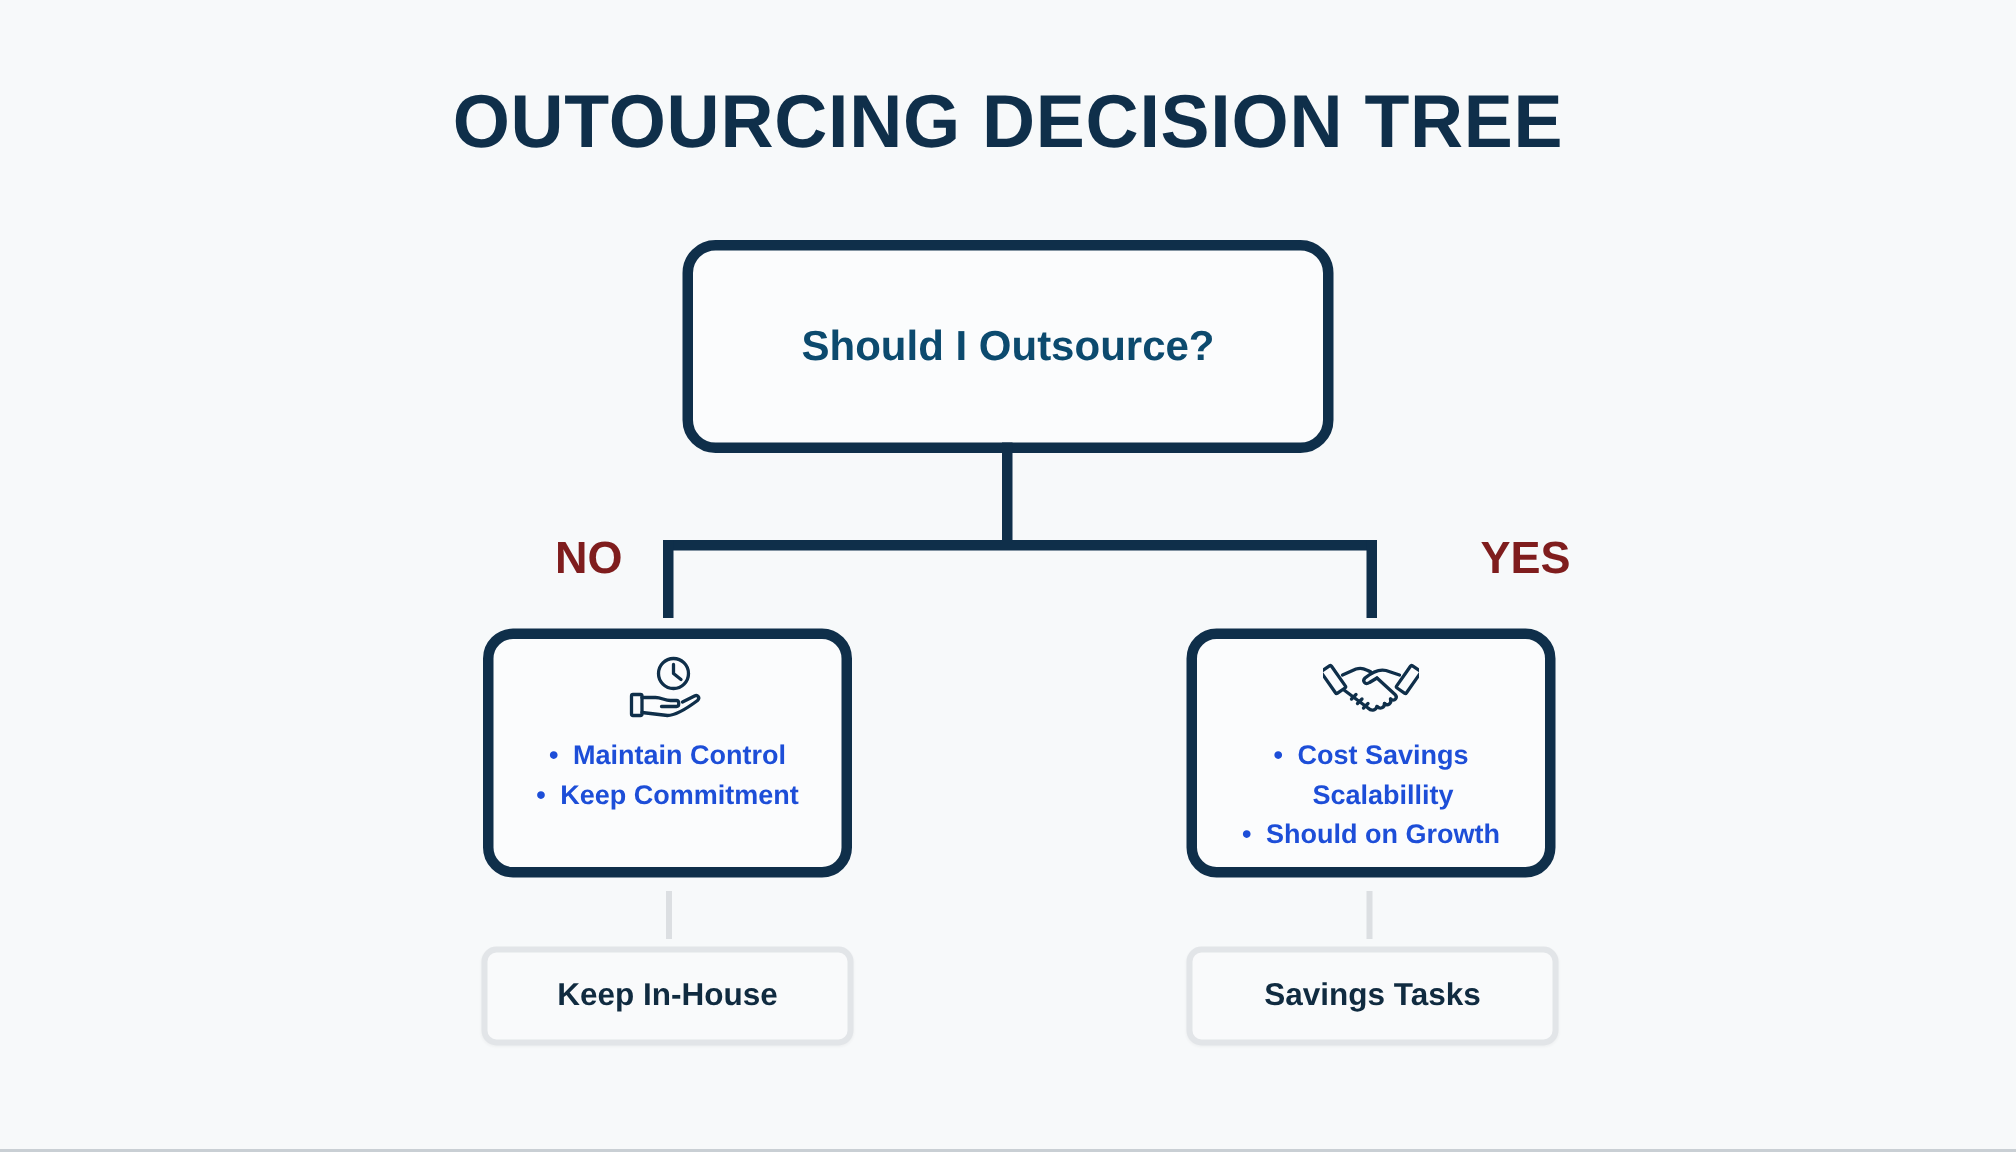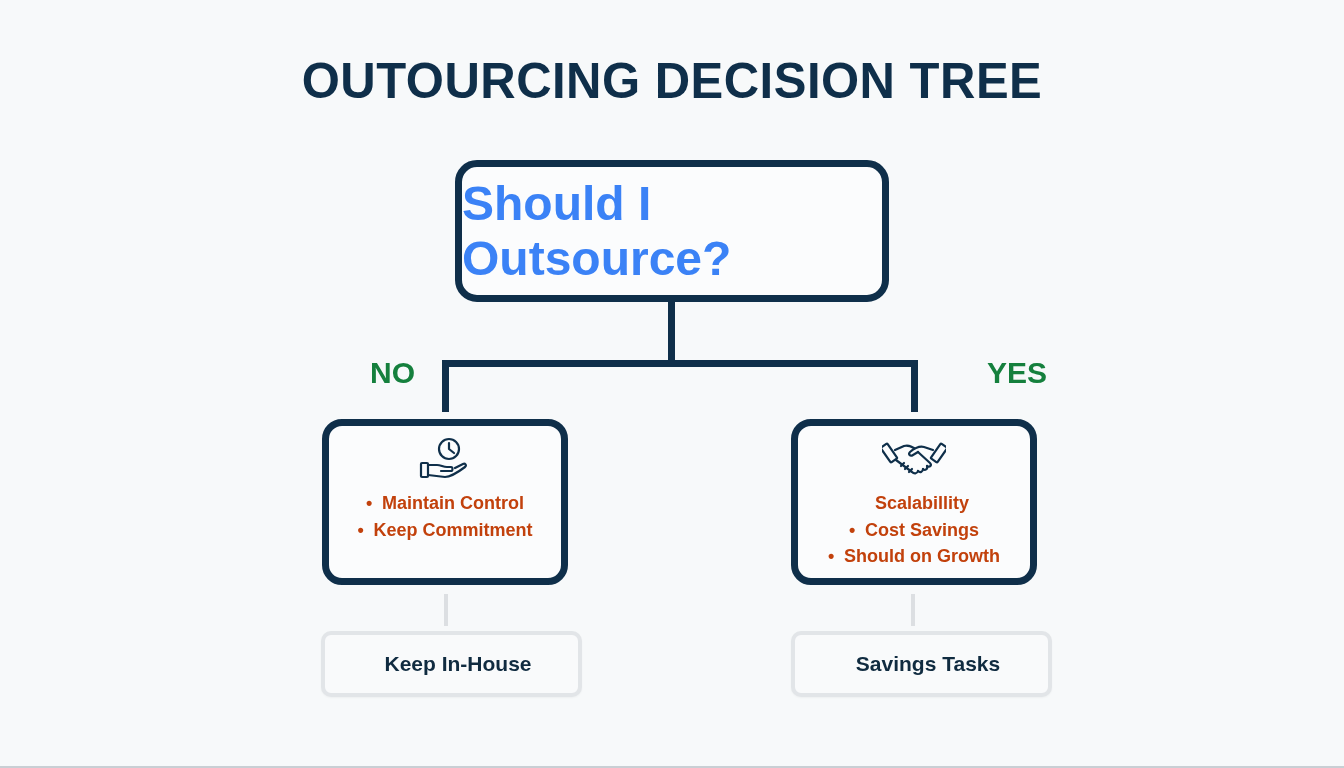--- a/index.html
+++ b/index.html
@@ -13,41 +13,40 @@
   .title {
     position: absolute; left: 0; right: 0; top: 52px; text-align: center;
     font-size: 50px; font-weight: 700; letter-spacing: 0.5px; color: #0f2f4a;
     transform: scaleX(0.98);
   }
   .root-box {
     position: absolute; left: 455px; top: 160px; width: 420px; height: 128px;
     border: 7px solid #0f2f4a; border-radius: 22px; background: #fbfcfd;
     display: flex; align-items: center; justify-content: center;
   }
-  .root-text { font-size: 48px; font-weight: 700; color: #3b82f6; }
+  .root-text { font-size: 28px; font-weight: 700; color: #0c4a6e; }
   .line { position: absolute; background: #0f2f4a; }
-  .branch-label { position: absolute; font-size: 30px; font-weight: 700; color: #15803d; }
+  .branch-label { position: absolute; font-size: 30px; font-weight: 700; color: #7f1d1d; }
   .option-box {
     position: absolute; top: 419px; width: 232px; height: 152px;
     border: 7px solid #0f2f4a; border-radius: 20px; background: #fbfcfd;
   }
   .option-box .icon { position: absolute; left: 50%; top: 10px; transform: translateX(-50%); }
   .option-list {
     position: absolute; left: 0; right: 0; top: 64px; margin: 0; padding: 0;
     list-style: none; text-align: center;
   }
-  .option-list li { font-size: 18px; font-weight: 700; color: #c2410c; line-height: 26.5px; white-space: nowrap; }
+  .option-list li { font-size: 18px; font-weight: 700; color: #1d4ed8; line-height: 26.5px; white-space: nowrap; }
   .option-list li .bullet { display: inline-block; width: 16px; text-align: left; }
   .faint-line { position: absolute; width: 4px; height: 32px; background: #dcdfe2; }
   .outcome-box {
     position: absolute; top: 631px; width: 240px; height: 58px;
     border: 4px solid #e2e5e8; border-radius: 10px; background: #f9fafb;
     display: flex; align-items: center; justify-content: center;
     box-shadow: 0 1px 2px rgba(0,0,0,0.04);
-    padding-left: 13px;
   }
   .outcome-text { font-size: 21px; font-weight: 700; color: #102b40; }
 </style>
 </head>
 <body>
 
 <div class="title">OUTOURCING DECISION TREE</div>
 
 <div class="root-box">
   <span class="root-text">Should I Outsource?</span>
@@ -85,22 +84,22 @@
       <path d="M13 14 L22 10 C26 9 28 10 32 12"></path>
       <path d="M51 14 L42 11 C38 10 34 11 28 16 C26 18 28 21 31 19 L36 16"></path>
       <path d="M36 16 L48 27 C50 29 48 32 45 30"></path>
       <path d="M45 30 C46 33 43 35 41 33"></path>
       <path d="M41 33 C41 36 38 37 36 35"></path>
       <path d="M36 35 C35 38 32 38 30 36 L14 24"></path>
       <path d="M22 27 L19 30 M26 30 L23 33 M30 33 L27 36"></path>
     </svg>
   </span>
   <ul class="option-list">
+    <li><span class="bullet">•</span><span>Cost Savings</span></li>
     <li><span class="bullet"></span><span>Scalabillity</span></li>
-    <li><span class="bullet">•</span><span>Cost Savings</span></li>
     <li><span class="bullet">•</span><span>Should on Growth</span></li>
   </ul>
 </div>
 
 <div class="faint-line" style="left:444px; top:594px;"></div>
 <div class="faint-line" style="left:911px; top:594px;"></div>
 
 <div class="outcome-box" style="left:321px;">
   <span class="outcome-text">Keep In-House</span>
 </div>

